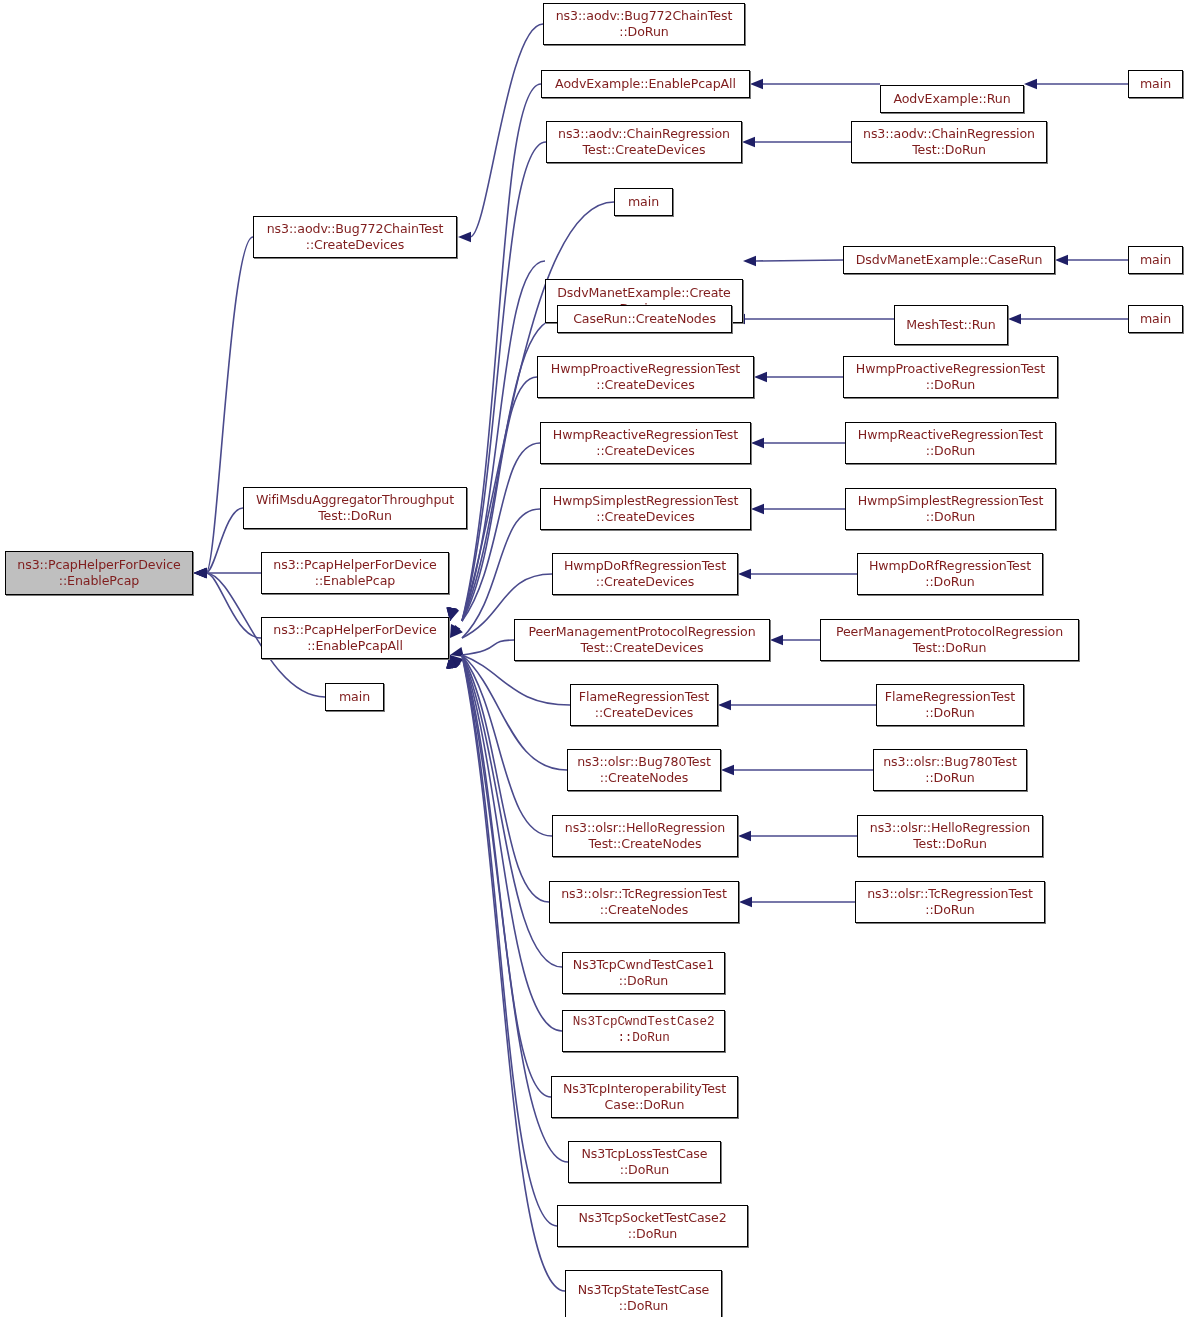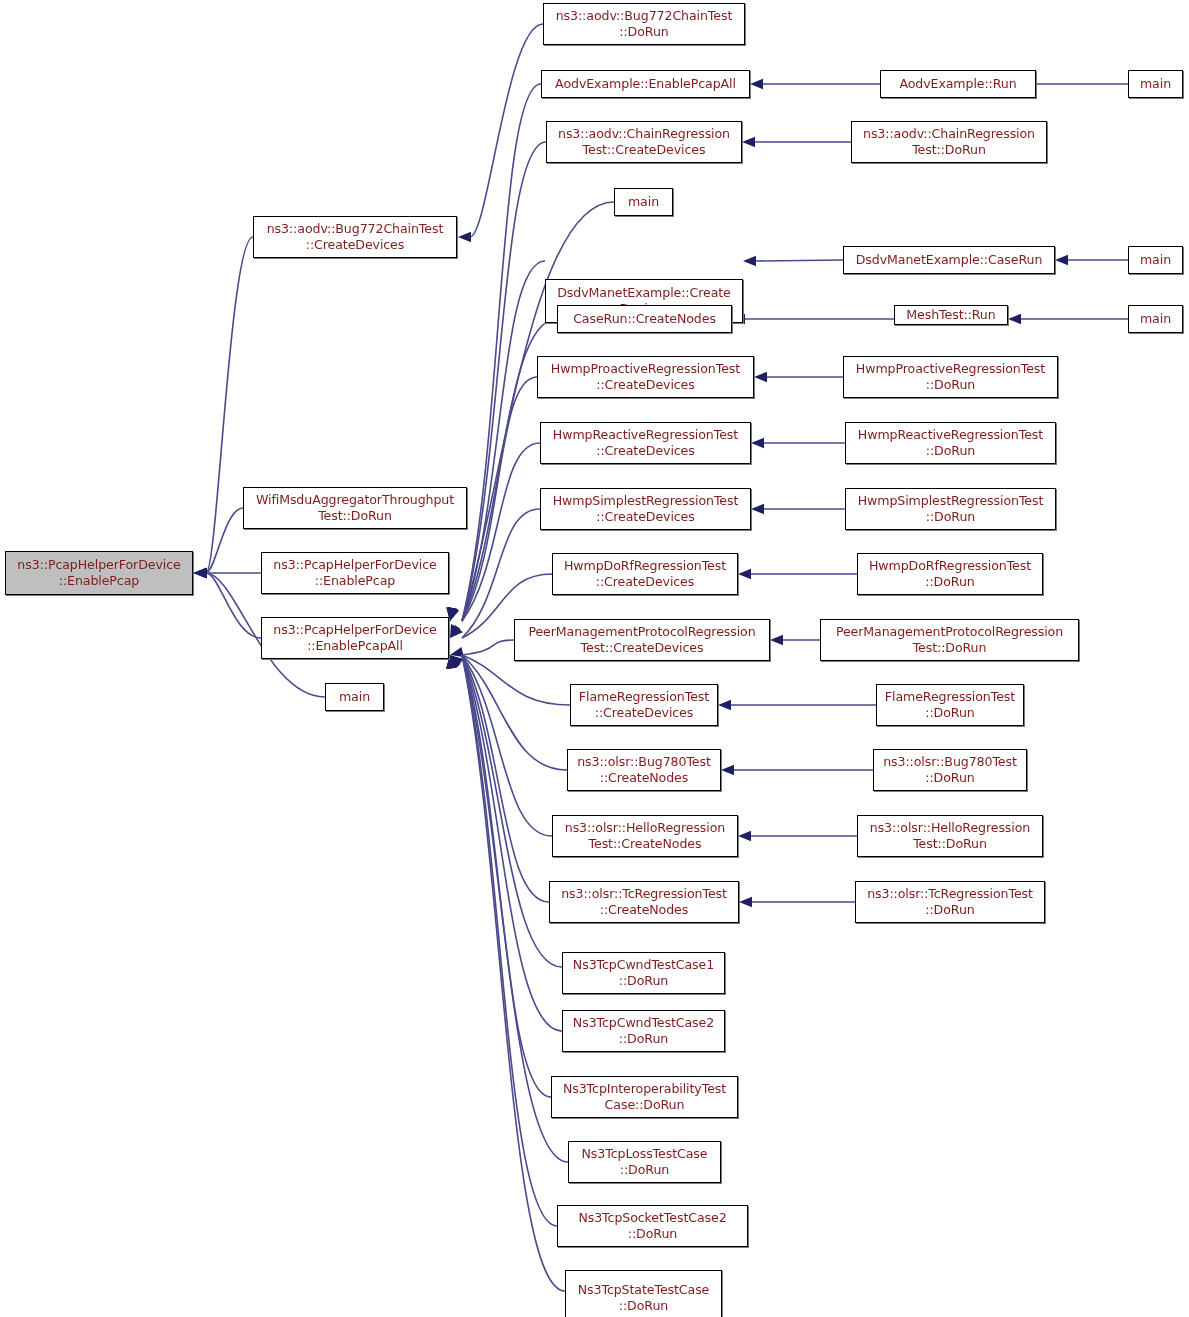--- a/index.html
+++ b/index.html
@@ -181,51 +181,51 @@
 Test::CreateNodes</span>
       </div>
       <div class="node" style="left: 549px; top: 881px; width: 190px; height: 42px;">
         <span class="lbl">ns3::olsr::TcRegressionTest
 ::CreateNodes</span>
       </div>
       <div class="node" style="left: 562px; top: 952px; width: 163px; height: 42px;">
         <span class="lbl">Ns3TcpCwndTestCase1
 ::DoRun</span>
       </div>
-      <div class="node" style="left: 562px; top: 1010px; width: 163px; height: 42px;">
+      <div class="node" style="left: 562px; top: 1010px; width: 163px; height: 42px; font-family: Liberation Mono, monospace;">
         <span class="lbl">Ns3TcpCwndTestCase2
 ::DoRun</span>
       </div>
       <div class="node" style="left: 551px; top: 1076px; width: 187px; height: 42px;">
         <span class="lbl">Ns3TcpInteroperabilityTest
 Case::DoRun</span>
       </div>
       <div class="node" style="left: 568px; top: 1141px; width: 153px; height: 42px;">
         <span class="lbl">Ns3TcpLossTestCase
 ::DoRun</span>
       </div>
       <div class="node" style="left: 557px; top: 1205px; width: 191px; height: 42px;">
         <span class="lbl">Ns3TcpSocketTestCase2
 ::DoRun</span>
       </div>
       <div class="node" style="left: 565px; top: 1270px; width: 157px; height: 56px;">
         <span class="lbl">Ns3TcpStateTestCase
 ::DoRun</span>
       </div>
-      <div class="node" style="left: 880px; top: 70px; width: 156px; height: 28px;">
+      <div class="node" style="left: 880px; top: 85px; width: 144px; height: 28px;">
         <span class="lbl">AodvExample::Run</span>
       </div>
       <div class="node" style="left: 851px; top: 121px; width: 196px; height: 42px;">
         <span class="lbl">ns3::aodv::ChainRegression
 Test::DoRun</span>
       </div>
       <div class="node" style="left: 843px; top: 246px; width: 212px; height: 28px;">
         <span class="lbl">DsdvManetExample::CaseRun</span>
       </div>
-      <div class="node" style="left: 894px; top: 305px; width: 114px; height: 20px; align-items: center;">
+      <div class="node" style="left: 894px; top: 305px; width: 114px; height: 40px; align-items: center;">
         <span class="lbl">MeshTest::Run</span>
       </div>
       <div class="node" style="left: 843px; top: 356px; width: 215px; height: 42px;">
         <span class="lbl">HwmpProactiveRegressionTest
 ::DoRun</span>
       </div>
       <div class="node" style="left: 845px; top: 422px; width: 211px; height: 42px;">
         <span class="lbl">HwmpReactiveRegressionTest
 ::DoRun</span>
       </div>

